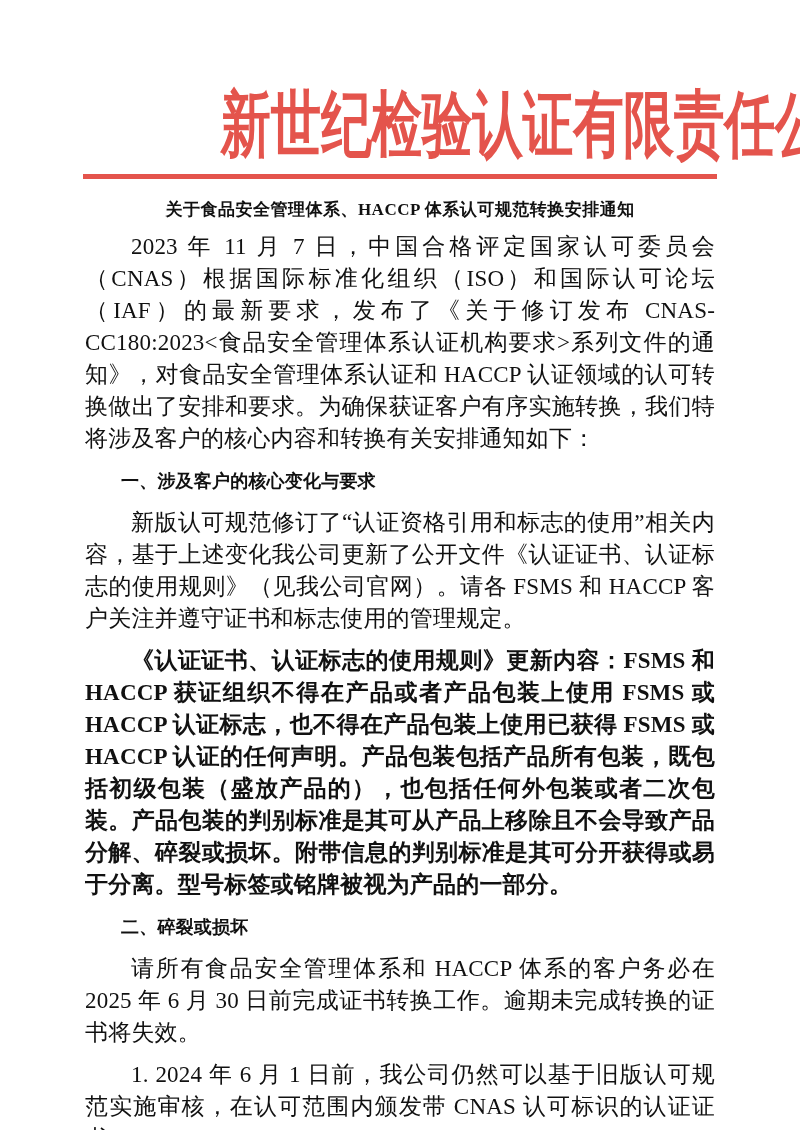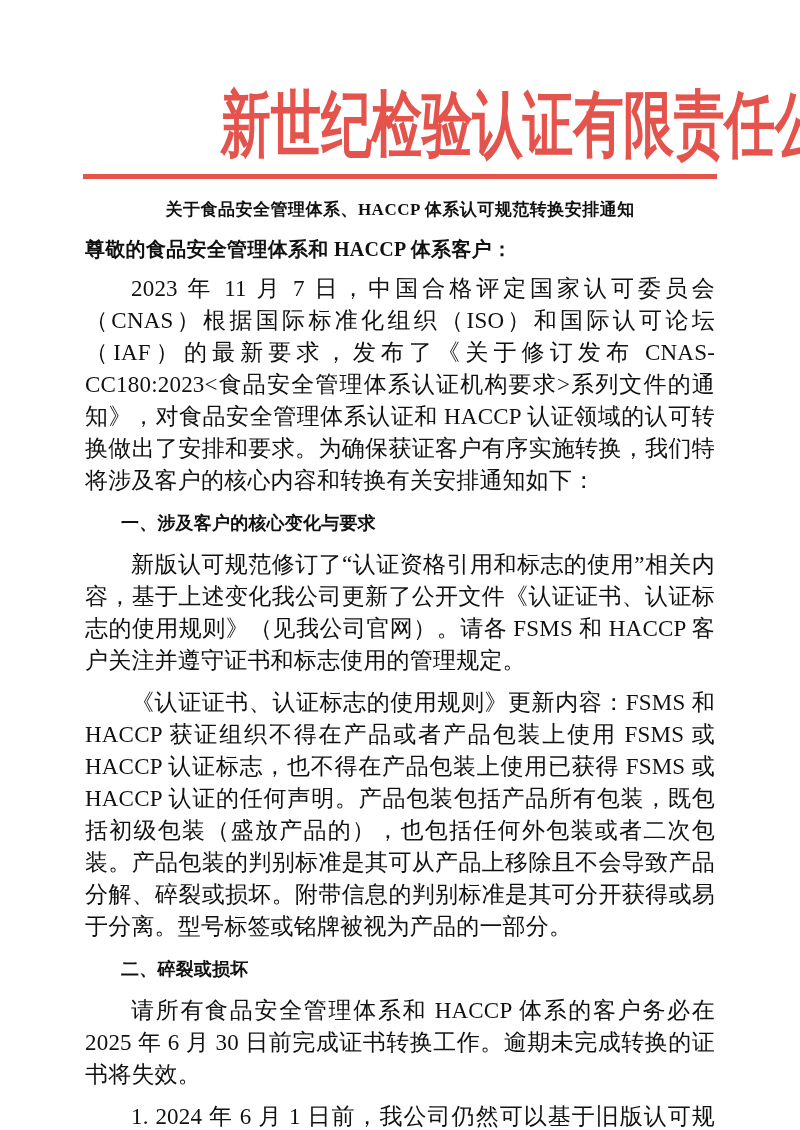--- a/index.html
+++ b/index.html
@@ -69,21 +69,21 @@
     line-height:32px;
     text-align:justify;
     margin:10px 0;
     letter-spacing:0.2px;
   }
   .block.paragraph,
   .block.paragraph_bold{
     text-indent:2em;
   }
   .block.paragraph_bold{
-    font-weight:normal;
+    font-weight:bold;
   }
   .block.heading{
     font-weight:bold;
     font-size:18px;
     text-indent:2em;
     text-align:left;
   }
   .content .block:last-child{
     white-space:nowrap;
     overflow:hidden;
@@ -95,21 +95,20 @@
 <div class="page">
 
   <div class="letterhead">
     <span class="name">新世纪检验认证有限责任公司</span>
   </div>
   <div class="header-rule"></div>
 
   <h1 class="doc-title" style="margin-bottom:0;">关于食品安全管理体系、HACCP 体系认可规范转换安排通知</h1>
 
   <div class="content">
-    <div class="salutation">尊敬的食品安全管理体系和 HACCP 体系客户：</div>
 
     <p class="block paragraph">2023 年 11 月 7 日，中国合格评定国家认可委员会（CNAS）根据国际标准化组织（ISO）和国际认可论坛（IAF）的最新要求，发布了《关于修订发布 CNAS-CC180:2023&lt;食品安全管理体系认证机构要求&gt;系列文件的通知》，对食品安全管理体系认证和 HACCP 认证领域的认可转换做出了安排和要求。为确保获证客户有序实施转换，我们特将涉及客户的核心内容和转换有关安排通知如下：</p>
 
     <p class="block heading">一、涉及客户的核心变化与要求</p>
 
     <p class="block paragraph">新版认可规范修订了“认证资格引用和标志的使用”相关内容，基于上述变化我公司更新了公开文件《认证证书、认证标志的使用规则》（见我公司官网）。请各 FSMS 和 HACCP 客户关注并遵守证书和标志使用的管理规定。</p>
 
     <p class="block paragraph_bold">《认证证书、认证标志的使用规则》更新内容：FSMS 和 HACCP 获证组织不得在产品或者产品包装上使用 FSMS 或 HACCP 认证标志，也不得在产品包装上使用已获得 FSMS 或 HACCP 认证的任何声明。产品包装包括产品所有包装，既包括初级包装（盛放产品的），也包括任何外包装或者二次包装。产品包装的判别标准是其可从产品上移除且不会导致产品分解、碎裂或损坏。附带信息的判别标准是其可分开获得或易于分离。型号标签或铭牌被视为产品的一部分。</p>
 
     <p class="block heading">二、碎裂或损坏</p>

